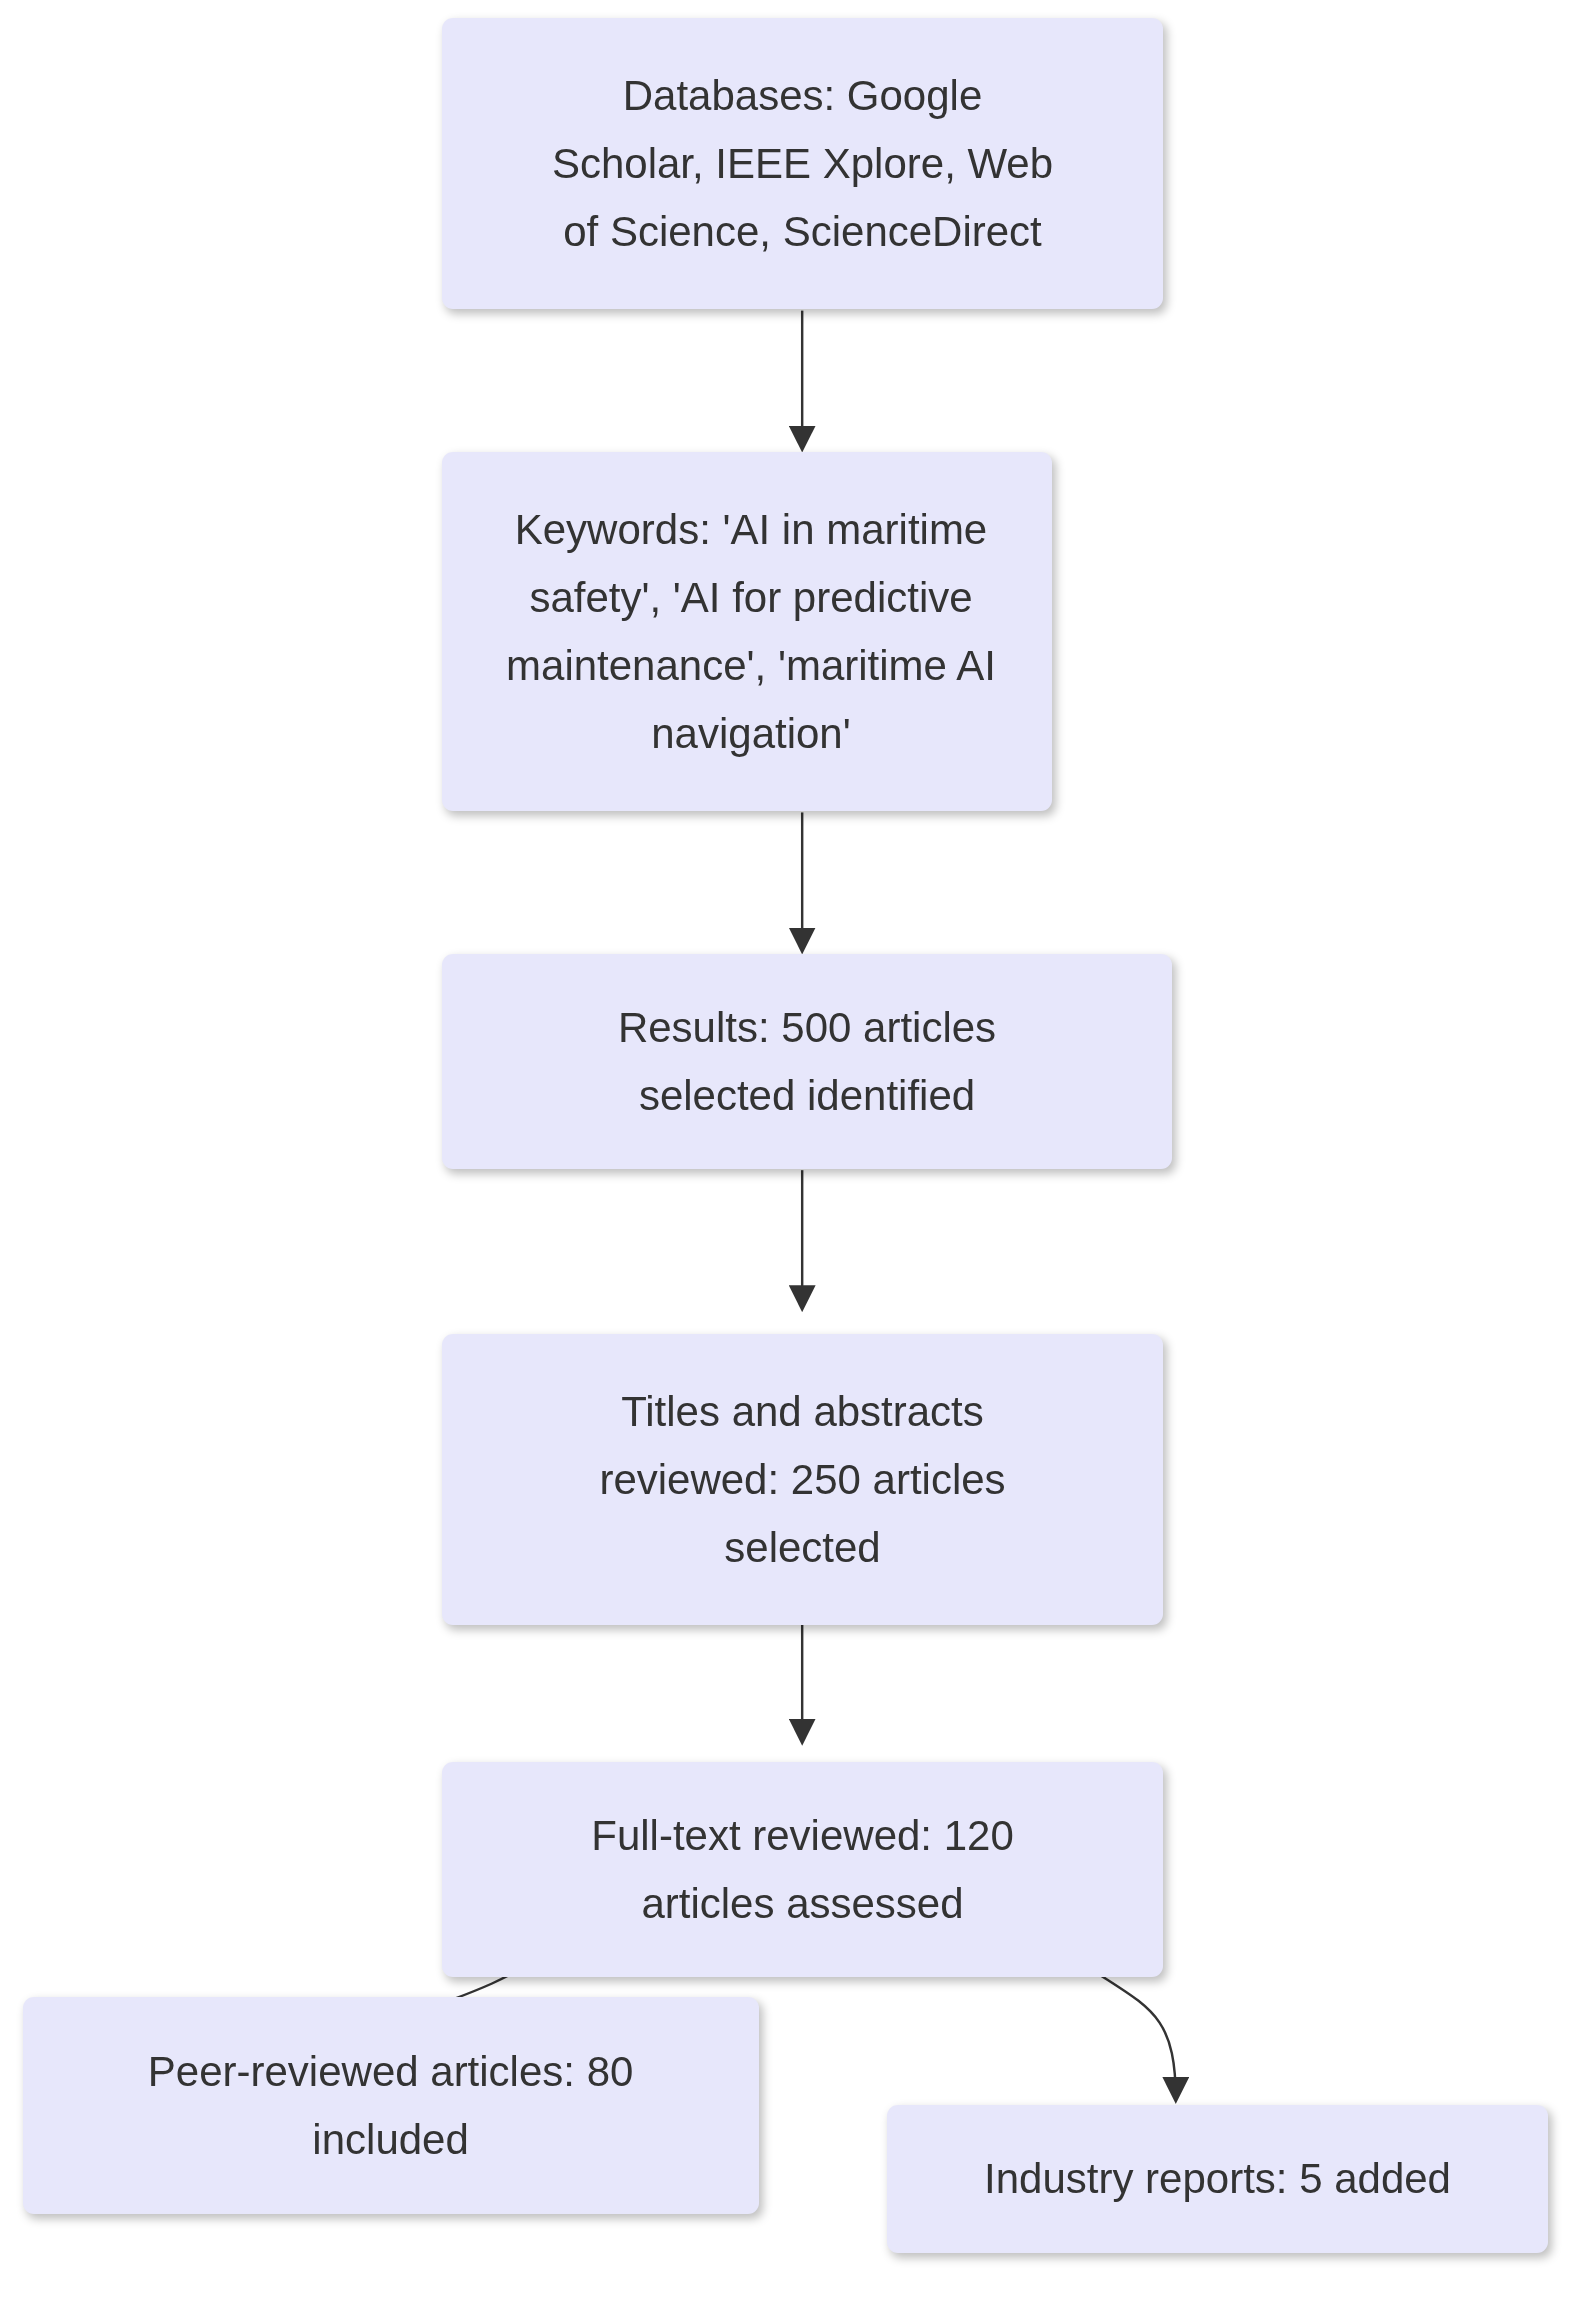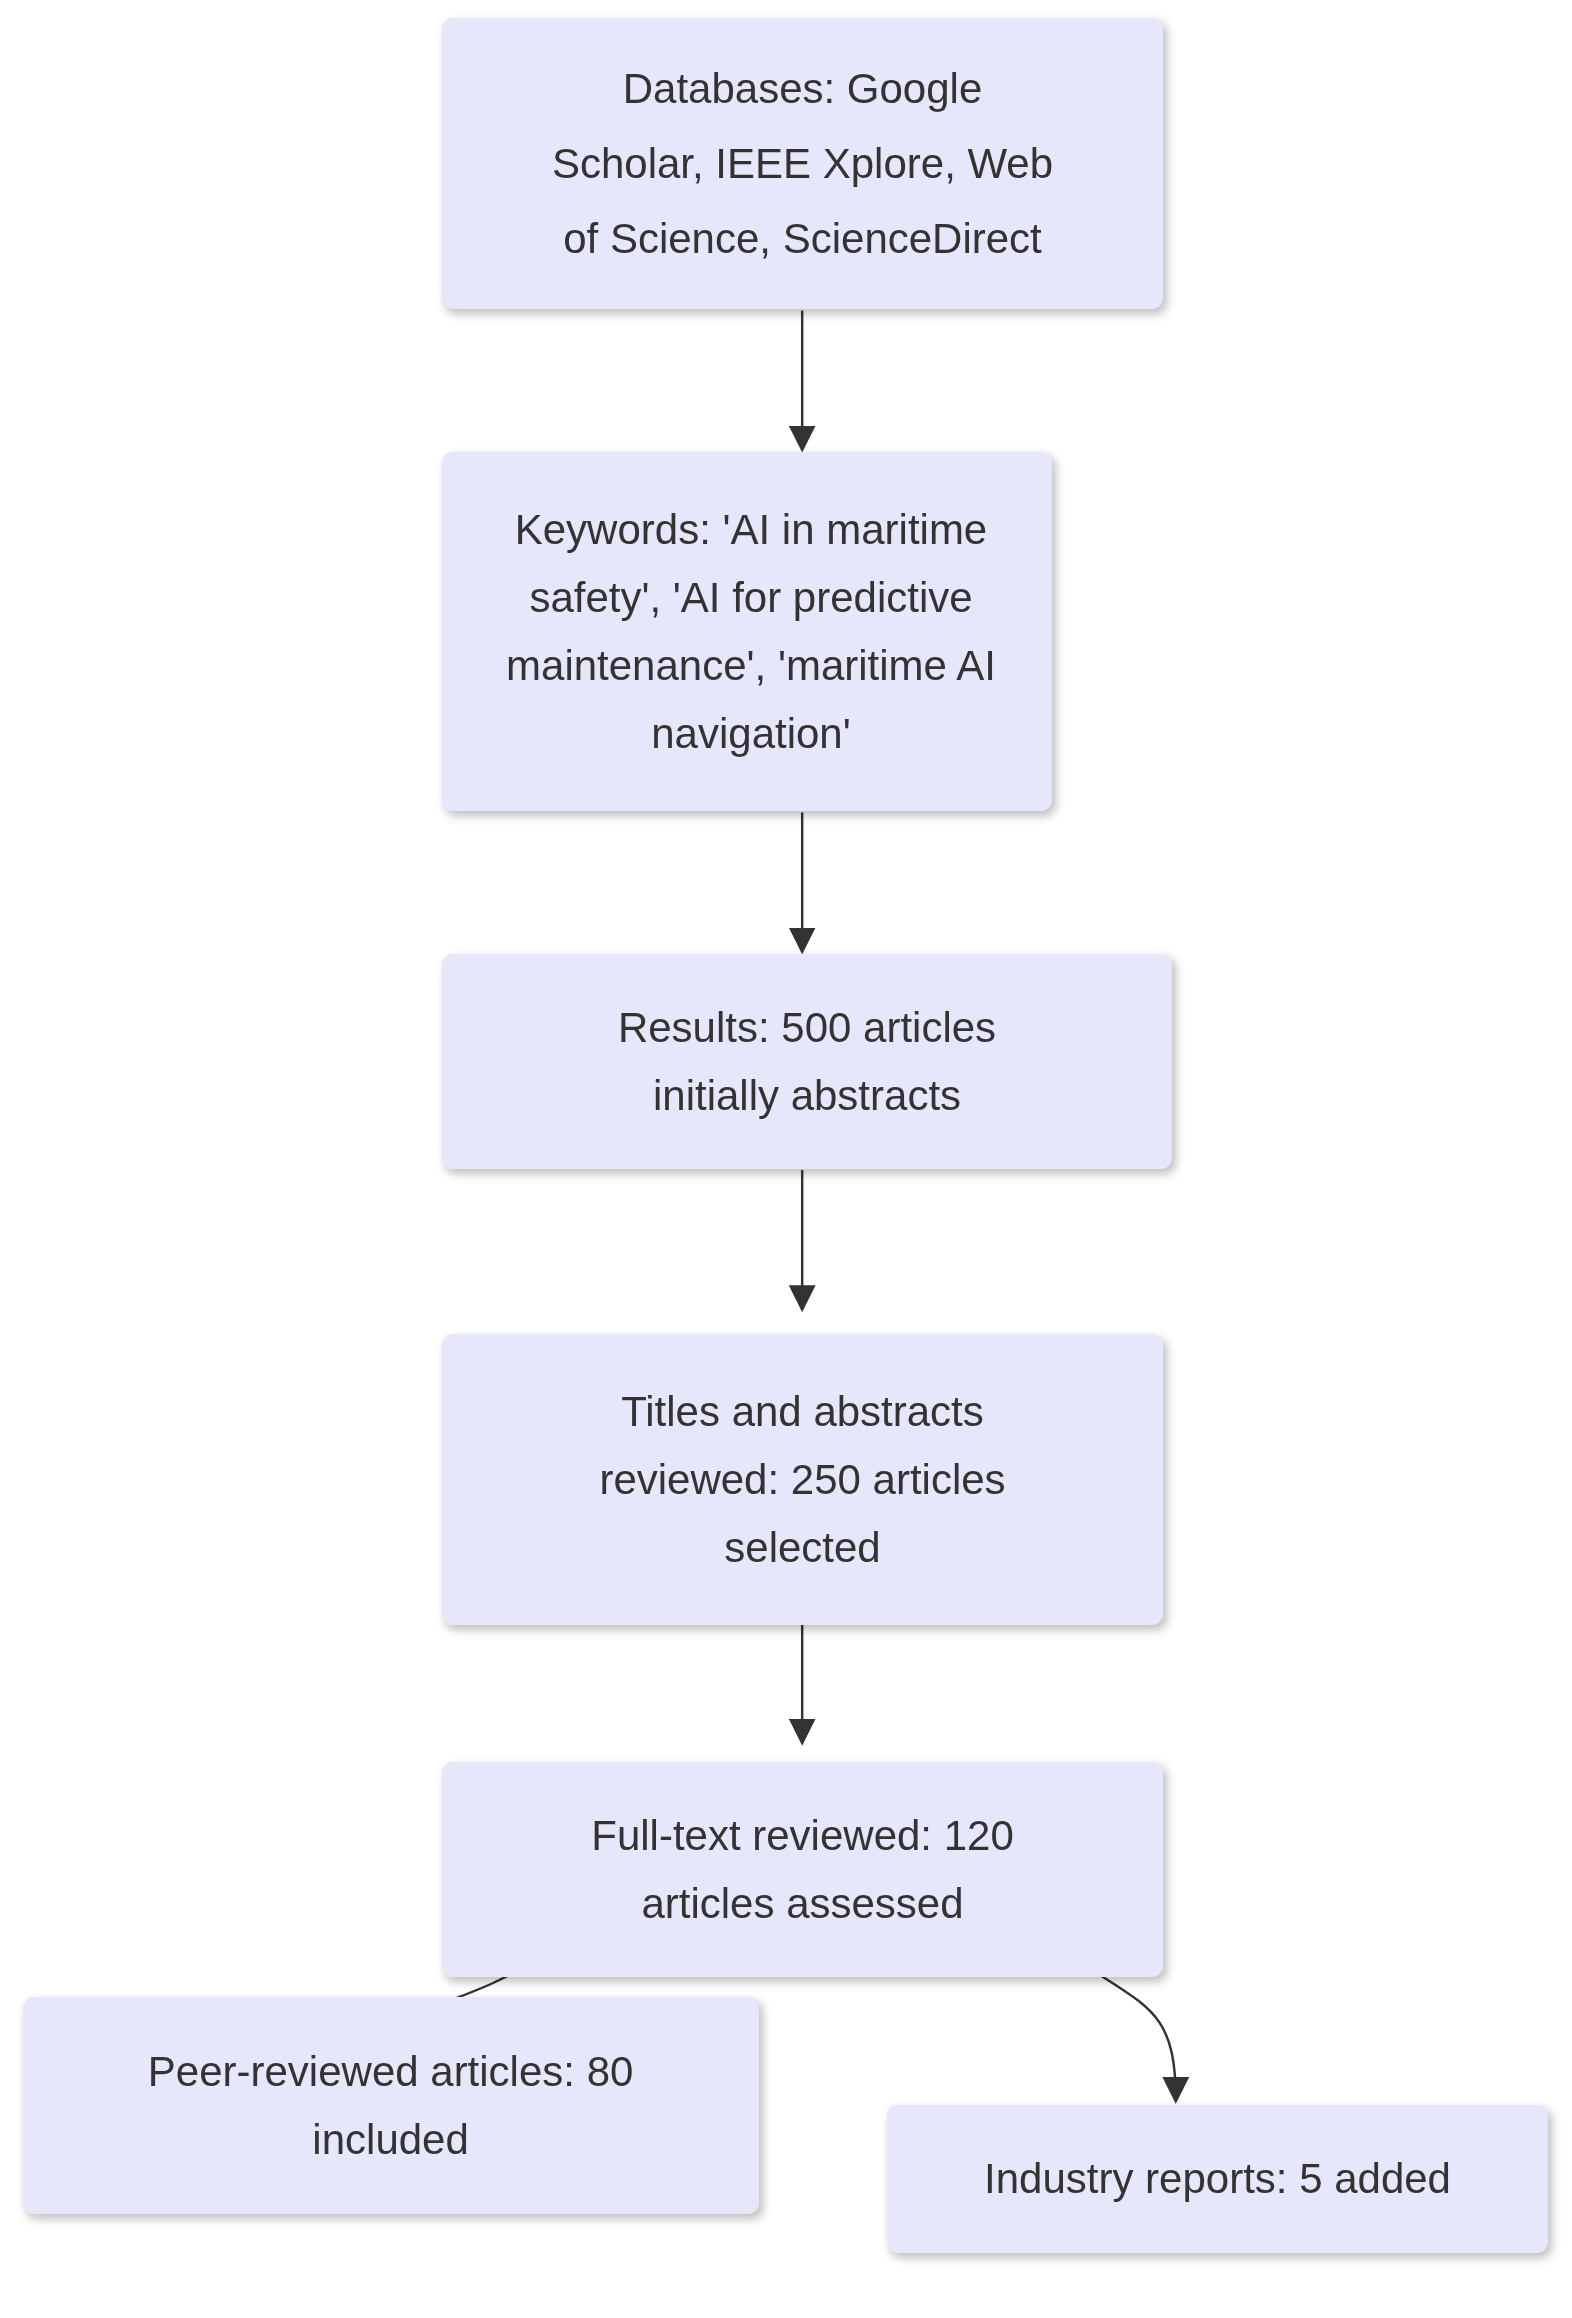--- a/index.html
+++ b/index.html
@@ -35,21 +35,21 @@
     width: 1572px;
     height: 2319px;
     pointer-events: none;
   }
   #edges path.edge {
     fill: none;
     stroke: var(--arrow, #333333);
     stroke-width: 4px;
   }
   
-  #node-databases { left: 442px;  top: 18.3px;   width: 721px; height: 291px; gap: 7px; }
+  #node-databases { left: 442px;  top: 18.3px;   width: 721px; height: 291px; }
   #node-keywords  { left: 442px;  top: 452px;  width: 602px; height: 359px; padding-left: 8px; }
   #node-results   { left: 442px;  top: 954px; width: 730px; height: 215px; }
   #node-titles    { left: 442px;  top: 1312px; width: 721px; height: 291px; margin-top: 22px; }
   #node-fulltext  { left: 442px;  top: 1745px; width: 721px; height: 215px; margin-top: 17px; }
   #node-peer      { left: 22.6px;   top: 1997px; width: 736px; height: 217px; }
   #node-industry  { left: 887px; top: 2105px; width: 661px; height: 148px; }
 </style>
 </head>
 <body>
 
@@ -77,21 +77,21 @@
 
   <div class="node" id="node-keywords">
     <span>Keywords: 'AI in maritime</span>
     <span>safety', 'AI for predictive</span>
     <span>maintenance', 'maritime AI</span>
     <span>navigation'</span>
   </div>
 
   <div class="node" id="node-results">
     <span>Results: 500 articles</span>
-    <span>initially abstracts</span>
+    <span>selected identified</span>
   </div>
 
   <div class="node" id="node-titles">
     <span>Titles and abstracts</span>
     <span>reviewed: 250 articles</span>
     <span>selected</span>
   </div>
 
   <div class="node" id="node-fulltext">
     <span>Full-text reviewed: 120</span>

